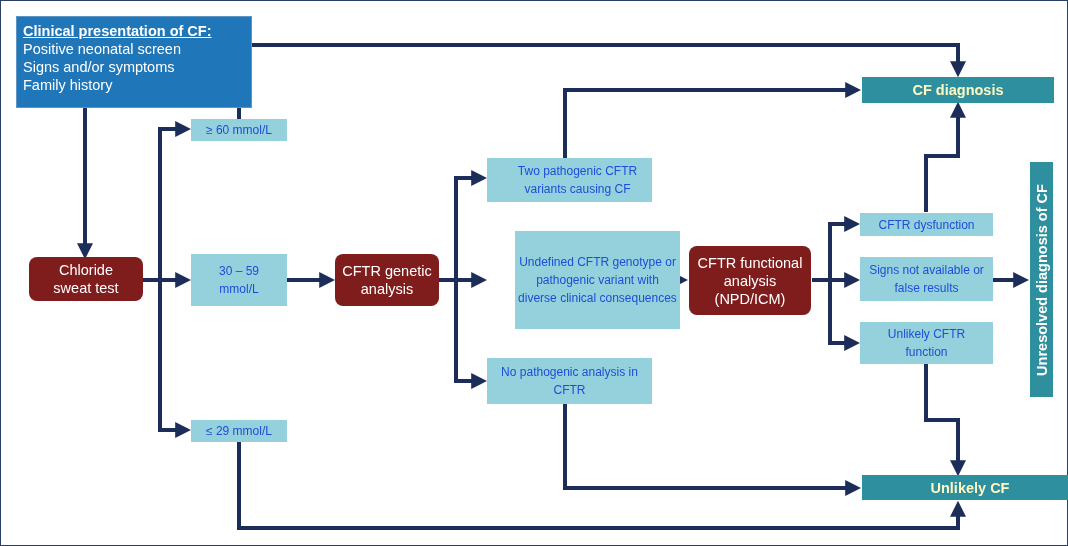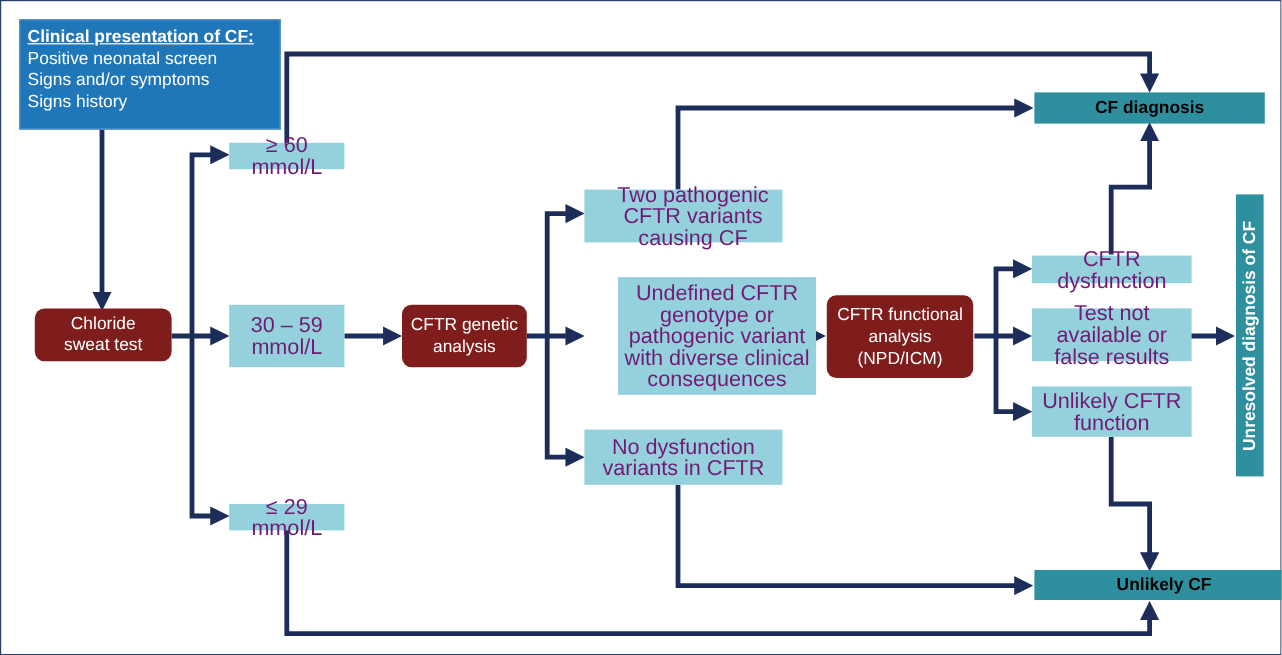--- a/index.html
+++ b/index.html
@@ -1,23 +1,23 @@
 <!DOCTYPE html>
 <html><head>
 <meta charset="utf-8">
 <style>
   html, body { margin:0; padding:0; background:#ffffff; }
   body { width:1068px; height:546px; position:relative; overflow:hidden; font-family:"Liberation Sans", sans-serif; }
   .frame { position:absolute; left:0; top:0; width:1066px; height:544px; border:1px solid #2a3f66; box-sizing:border-box; width:1068px; height:546px; }
   svg.conn { position:absolute; left:0; top:0; }
-  .box { position:absolute; display:flex; align-items:center; justify-content:center; text-align:center; box-sizing:border-box; line-height:18px; font-size:18px; color:#701a75; }
+  .box { position:absolute; display:flex; align-items:center; justify-content:center; text-align:center; box-sizing:border-box; line-height:18px; font-size:12px; color:#1d4ed8; }
   .light { background:#95d1dc; }
   .blue { background:#7f1d1d; color:#ffffff; border-radius:8px; font-size:14.5px; }
-  .teal { background:#2e8f9e; color:#000000; font-weight:bold; font-size:14.5px; }
-  .pres { position:absolute; left:16px; top:16px; width:218px; height:92px; background:#1f76b8; border:1px solid #5a95c6; box-sizing:border-box; color:#fff; padding:5px 6px; font-size:14.5px; line-height:18px; }
+  .teal { background:#2e8f9e; color:#fef9c3; font-weight:bold; font-size:14.5px; }
+  .pres { position:absolute; left:16px; top:16px; width:236px; height:92px; background:#1f76b8; border:1px solid #5a95c6; box-sizing:border-box; color:#fff; padding:5px 6px; font-size:14.5px; line-height:18px; }
   .pres .h { font-weight:bold; text-decoration:underline; }
   .vert { position:absolute; left:1030px; top:162px; width:23px; height:235px; background:#2e8f9e; }
   .vert span { position:absolute; left:50%; top:50%; transform:translate(-50%,-50%) rotate(-90deg); white-space:nowrap; color:#fff; font-weight:bold; font-size:14.5px; }
 </style>
 </head>
 <body>
 
 <div class="frame"></div>
 
 <svg class="conn" width="1068" height="546">
@@ -61,21 +61,21 @@
     <path d="M926,364 L926,420 L958,420 L958,469" marker-end="url(#ah)"></path>
 
     <path d="M990,280 L1022,280" marker-end="url(#ah)"></path>
   </g>
 </svg>
 
 <div class="pres">
   <div class="h">Clinical presentation of CF:</div>
   <div>Positive neonatal screen</div>
   <div>Signs and/or symptoms</div>
-  <div>Signs history</div>
+  <div>Family history</div>
 </div>
 
 <div class="box blue" style="left:29px;top:257px;width:114px;height:44px;">
   <span style="width:90px">Chloride sweat test</span>
 </div>
 
 <div class="box light" style="left:191px;top:119px;width:96px;height:22px;">
   <span>≥ 60 mmol/L</span>
 </div>
 <div class="box light" style="left:191px;top:254px;width:96px;height:52px;">
@@ -89,32 +89,32 @@
   <span style="width:100px">CFTR genetic analysis</span>
 </div>
 
 <div class="box light" style="left:487px;top:158px;width:165px;height:44px;padding-left:16px;">
   <span style="width:150px">Two pathogenic CFTR variants causing CF</span>
 </div>
 <div class="box light" style="left:515px;top:231px;width:165px;height:98px;">
   <span style="width:162px">Undefined CFTR genotype or pathogenic variant with diverse clinical consequences</span>
 </div>
 <div class="box light" style="left:487px;top:358px;width:165px;height:46px;">
-  <span style="width:150px">No dysfunction variants in CFTR</span>
+  <span style="width:150px">No pathogenic analysis in CFTR</span>
 </div>
 
 <div class="box blue" style="left:689px;top:246px;width:122px;height:69px;">
   <span style="width:112px">CFTR functional analysis (NPD/ICM)</span>
 </div>
 
 <div class="box light" style="left:860px;top:213px;width:133px;height:23px;">
   <span>CFTR dysfunction</span>
 </div>
 <div class="box light" style="left:860px;top:257px;width:133px;height:44px;">
-  <span style="width:125px">Test not available or false results</span>
+  <span style="width:125px">Signs not available or false results</span>
 </div>
 <div class="box light" style="left:860px;top:322px;width:133px;height:42px;">
   <span style="width:120px">Unlikely CFTR function</span>
 </div>
 
 <div class="box teal" style="left:862px;top:77px;width:192px;height:26px;">
   <span>CF diagnosis</span>
 </div>
 <div class="box teal" style="left:862px;top:475px;width:216px;height:25px;">
   <span>Unlikely CF</span>

